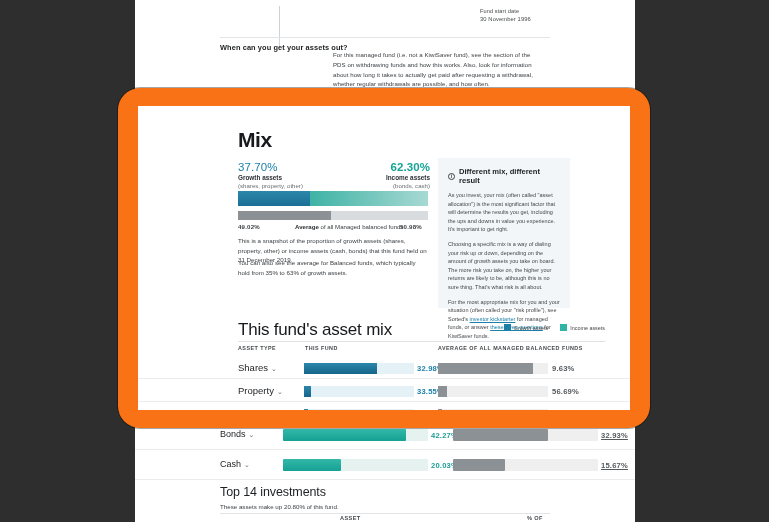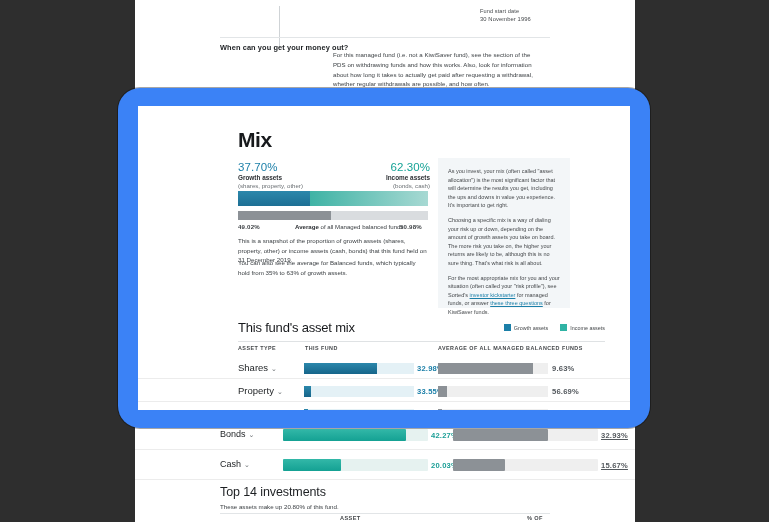--- a/index.html
+++ b/index.html
@@ -76,40 +76,40 @@
   .top10-sub {
     position: absolute; left: 85px; top: 503px; font-size: 6.2px; color: #3c4044;
   }
   .hr-2 { position: absolute; left: 85px; top: 513px; width: 330px; height: 1px; background: #e2e5e7; }
   .t10-col-asset { position: absolute; left: 205px; top: 515px; font-size: 5.6px; font-weight: bold; color: #45484b; letter-spacing: .4px; }
   .t10-col-pct { position: absolute; left: 392px; top: 515px; font-size: 5.6px; font-weight: bold; color: #45484b; letter-spacing: .4px; }
 
   
   .device {
     position: absolute; left: 118px; top: 88px; width: 532px; height: 340px;
-    background: #3b82f6; border-radius: 22px;
+    background: #f97316; border-radius: 22px;
     box-shadow: 0 0 0 1px rgba(0,0,0,.35);
   }
   .device-screen {
     position: absolute; left: 20px; top: 18px; width: 492px; height: 304px;
     background: #ffffff; overflow: hidden;
   }
   .screen-inner { position: relative; width: 492px; height: 304px; }
 
   
   .mix-title {
     position: absolute; left: 100px; top: 22px; font-size: 21px; font-weight: bold;
     color: #17191c; letter-spacing: -.4px;
   }
   .pct-growth {
     position: absolute; left: 100px; top: 55px; font-size: 11.5px; font-weight: normal;
     color: #1b7fa8; letter-spacing: .1px;
   }
   .pct-income {
-    position: absolute; right: 200px; top: 55px; font-size: 11.5px; font-weight: normal;
+    position: absolute; right: 200px; top: 55px; font-size: 11.5px; font-weight: bold;
     color: #16a396; letter-spacing: .1px;
   }
   .lbl-growth {
     position: absolute; left: 100px; top: 68px; font-size: 6.4px; font-weight: bold;
     color: #2c2f33;
   }
   .sub-growth {
     position: absolute; left: 100px; top: 76px; font-size: 6.1px; color: #6a6f73;
   }
   .lbl-income {
@@ -171,21 +171,21 @@
     display: inline-flex; align-items: center; justify-content: center;
     font-size: 5px; font-weight: bold; color: #3c4044; line-height: 1; flex: 0 0 auto;
   }
   .callout p {
     font-size: 5.5px; line-height: 8.6px; color: #45484b; margin-bottom: 6px;
   }
   .callout a { color: #1b7fa8; text-decoration: underline; }
 
   
   .am-title {
-    position: absolute; left: 100px; top: 214px; font-size: 13px;
+    position: absolute; left: 100px; top: 214px; font-size: 17px;
     color: #17191c; letter-spacing: -.2px; text-align: right;
   }
   .legend { position: absolute; right: 25px; top: 218px; display: flex; gap: 12px; }
   .legend-item { display: flex; align-items: center; gap: 3px; font-size: 5.4px; color: #45484b; }
   .legend-sw { width: 7px; height: 7px; }
 
   .am-hr { position: absolute; left: 100px; top: 235px; width: 367px; height: 1px; background: #dfe2e4; }
   .am-col1 { position: absolute; left: 100px; top: 239px; font-size: 5.4px; font-weight: bold; color: #45484b; letter-spacing: .45px; }
   .am-col2 { position: absolute; left: 167px; top: 239px; font-size: 5.4px; font-weight: bold; color: #45484b; letter-spacing: .45px; }
   .am-col3 { position: absolute; left: 300px; top: 239px; font-size: 5.4px; font-weight: bold; color: #45484b; letter-spacing: .45px; }
@@ -206,21 +206,21 @@
 <body>
 
 <div id="root">
 
   <div class="page-bg">
     <div class="pg-inner">
       <div class="doc-quote-rule"></div>
       <div class="fund-start-lbl">Fund start date</div>
       <div class="fund-start-val">30 November 1996</div>
       <div class="hr-1"></div>
-      <div class="q-heading">When can you get your money out?</div>
+      <div class="q-heading">When can you get your assets out?</div>
       <div class="q-body">For this managed fund (i.e. not a KiwiSaver fund), see the section of the PDS on withdrawing funds and how this works. Also, look for information about how long it takes to actually get paid after requesting a withdrawal, whether regular withdrawals are possible, and how often.</div>
 
       <div class="bg-rows" id="bg-rows">
           <div class="bg-row">
             <div class="r-label">Bonds<span class="r-caret">⌄</span></div>
             <div class="bg-track a">
               <div class="bg-fill" style="width:84.54%;background:linear-gradient(180deg,#33b8a8 0%,#14a193 100%)"></div>
             </div>
             <div class="bg-val a">42.27%</div>
             <div class="bg-track b">
@@ -272,20 +272,24 @@
           <div class="avg-fill" id="avg-fill" style="width: 49.02%;"></div>
         </div>
         <div class="avg-left">49.02%</div>
         <div class="avg-mid"><b id="avg-mid-b">Average</b><span id="avg-mid-r"> of all Managed balanced funds</span></div>
         <div class="avg-right">50.98%</div>
 
         <div class="mix-p1">This is a snapshot of the proportion of growth assets (shares, property, other) or income assets (cash, bonds) that this fund held on 31 December 2019.</div>
         <div class="mix-p2">You can also see the average for Balanced funds, which typically hold from 35% to 63% of growth assets.</div>
 
         <div class="callout">
+          <div class="callout-head">
+            <span class="info-icon">i</span>
+            <span>Different mix, different result</span>
+          </div>
           <p>As you invest, your mix (often called "asset allocation") is the most significant factor that will determine the results you get, including the ups and downs in value you experience. It's important to get right.</p>
           <p>Choosing a specific mix is a way of dialing your risk up or down, depending on the amount of growth assets you take on board. The more risk you take on, the higher your returns are likely to be, although this is no sure thing. That's what risk is all about.</p>
           <p><span id="c3a">For the most appropriate mix for you and your situation (often called your "risk profile"), see Sorted's </span><a href="#">investor kickstarter</a><span id="c3b"> for managed funds, or answer </span><a href="#">these three questions</a><span id="c3c"> for KiwiSaver funds.</span></p>
         </div>
 
         <div class="am-title">This fund's asset mix</div>
         <div class="legend" id="legend">
             <div class="legend-item">
               <span class="legend-sw" style="background: rgb(27, 127, 168);"></span>
               <span>Growth assets</span>

